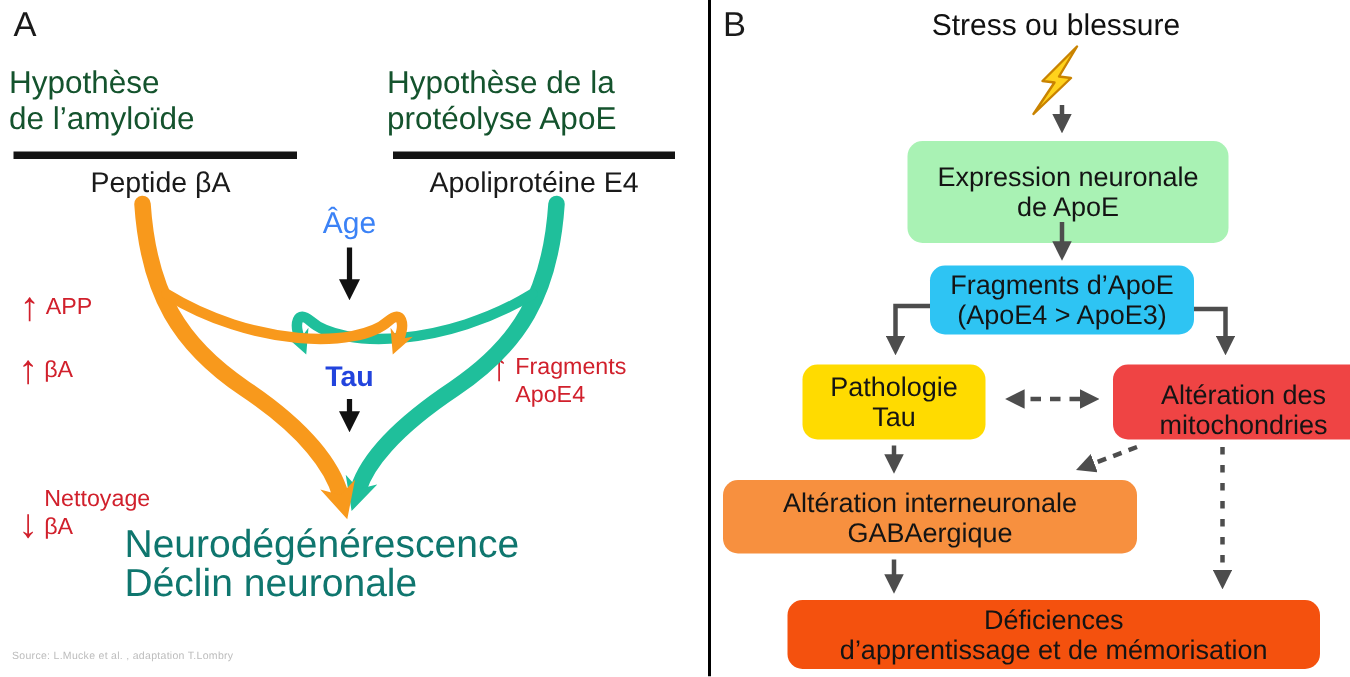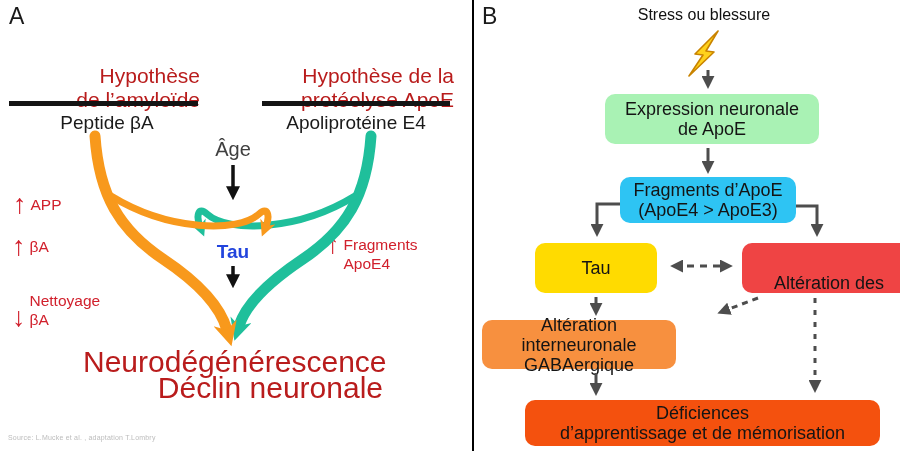--- a/index.html
+++ b/index.html
@@ -2,33 +2,33 @@
 <html><head>
 <meta charset="utf-8">
 <style>
   * { margin:0; padding:0; box-sizing:border-box; }
   body { font-family:"Liberation Sans", sans-serif; background:#fff; }
   #stage { position:relative; width:900px; height:451px; background:#ffffff; overflow:hidden; color:#111; }
   .abs { position:absolute; }
   .panel-label { font-size:23px; font-weight:400; color:#1a1a1a; }
   
   #panelA { position:absolute; left:0; top:0; width:472px; height:451px; }
-  .hyp-title { font-size:21px; line-height:24px; text-align:right; color:#b91c1c;margin-top:20px; }
+  .hyp-title { font-size:21px; line-height:24px; text-align:left; color:#14532d; }
   .hyp-bar { background:#141414; height:5px; }
   .hyp-sub { font-size:19px; text-align:center; color:#1a1a1a; }
-  .age-label { font-size:20px; text-align:center; color:#404040; }
+  .age-label { font-size:20px; text-align:center; color:#3b82f6; }
   .tau-label { font-size:19px; font-weight:700; text-align:center; }
   .factor { display:flex; align-items:flex-start; gap:4px; }
   .factor .f-arrow { font-size:27px; line-height:24px; }
   .factor .f-text { font-size:15.5px; line-height:19px; }
-  .outcome { font-size:30px; line-height:26px; text-align:right; color:#b91c1c; }
+  .outcome { font-size:26px; line-height:26px; text-align:left; color:#0f766e; }
   .source-note { font-size:7px; color:#bcbcbc; letter-spacing:.2px; }
   
   #panelB { position:absolute; left:472px; top:0; width:428px; height:451px; border-left:2px solid #000; }
-  .pb-title { font-size:16px; text-align:center; color:#111; }
+  .pb-title { font-size:20px; text-align:center; color:#111; }
   .flowbox { position:absolute; border-radius:10px; display:flex; flex-direction:column;
              align-items:center; justify-content:center; text-align:center;
              font-size:18px; line-height:20px; color:#141414; }
   svg.overlay { position:absolute; left:0; top:0; pointer-events:none; }
 </style>
 </head>
 <body>
 
 <div id="stage">
 
@@ -59,21 +59,21 @@
       <span class="f-text" style="padding-top:3px;">APP</span>
     </div>
     <div class="abs factor" style="left: 12px; top: 234px; color: rgb(209, 32, 44);">
       <span class="f-arrow">↑</span>
       <span class="f-text" style="padding-top:3px;">
         <div>βA</div>
       </span>
     </div>
     <div class="abs factor" style="left: 12px; top: 288px; color: rgb(209, 32, 44);">
       <span class="f-arrow" style="align-self:flex-end;">↓</span>
-      <span class="f-text" style="padding-top:3px;">
+      <span class="f-text" style="padding-top:3px;margin-top:32px;">
         <div>Nettoyage</div>
         <div>βA</div>
       </span>
     </div>
     <div class="abs factor" style="left: 326px; top: 232px; color: rgb(209, 32, 44);">
       <span class="f-arrow">↑</span>
       <span class="f-text" style="padding-top:3px;">
         <div>Fragments</div>
         <div>ApoE4</div>
       </span>
@@ -122,35 +122,37 @@
   <div id="panelB">
 
     <div class="abs panel-label" style="left:8px; top:3px;">B</div>
 
     <div class="abs pb-title" style="left:95px; top:6px; width:270px;">Stress ou blessure</div>
 
     <svg class="abs" style="left:208px; top:30px;" width="52" height="48" viewBox="0 0 52 48">
       <polygon points="36,1 13,24 21,25 7,46 32,22 24,21" stroke-width="1.6" stroke-linejoin="round" fill="#ffd21c" stroke="#c98300"></polygon>
     </svg>
 
-    <div class="flowbox" style="left: 131px; top: 94px; width: 214px; height: 50px; background-color: rgb(169, 242, 180);">
+    <div class="flowbox" style="left: 131px; top: 94px; width: 214px; height: 68px; background-color: rgb(169, 242, 180);">
       <div>Expression neuronale</div>
       <div>de ApoE</div>
     </div>
     <div class="flowbox" style="left: 146px; top: 177px; width: 176px; height: 46px; background-color: rgb(46, 196, 243); text-align: right;">
       <div>Fragments d’ApoE</div>
       <div>(ApoE4 &gt; ApoE3)</div>
     </div>
     <div class="flowbox" style="left: 61px; top: 243px; width: 122px; height: 50px; background-color: rgb(255, 219, 0);">
+      <div>Pathologie</div>
       <div>Tau</div>
     </div>
     <div class="flowbox" style="left: 268px; top: 243px; width: 174px; height: 50px; background-color: #ef4444; justify-content: flex-end;">
       <div>Altération des</div>
+      <div>mitochondries</div>
     </div>
-    <div class="flowbox" style="left: 8px; top: 320px; width: 194px; height: 49px; background-color: rgb(247, 144, 63);">
+    <div class="flowbox" style="left: 8px; top: 320px; width: 276px; height: 49px; background-color: rgb(247, 144, 63);">
       <div>Altération interneuronale</div>
       <div>GABAergique</div>
     </div>
     <div class="flowbox" style="left: 51px; top: 400px; width: 355px; height: 46px; background-color: rgb(244, 81, 14);">
       <div>Déficiences</div>
       <div>d’apprentissage et de mémorisation</div>
     </div>
 
     <svg class="overlay" width="428" height="451" viewBox="0 0 428 451">
       <defs>

